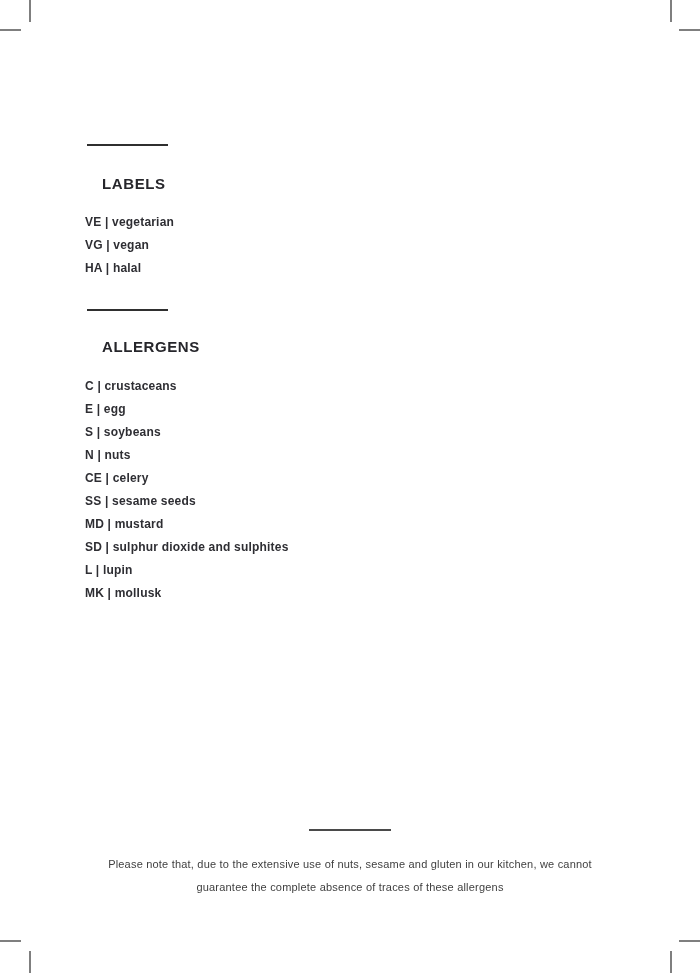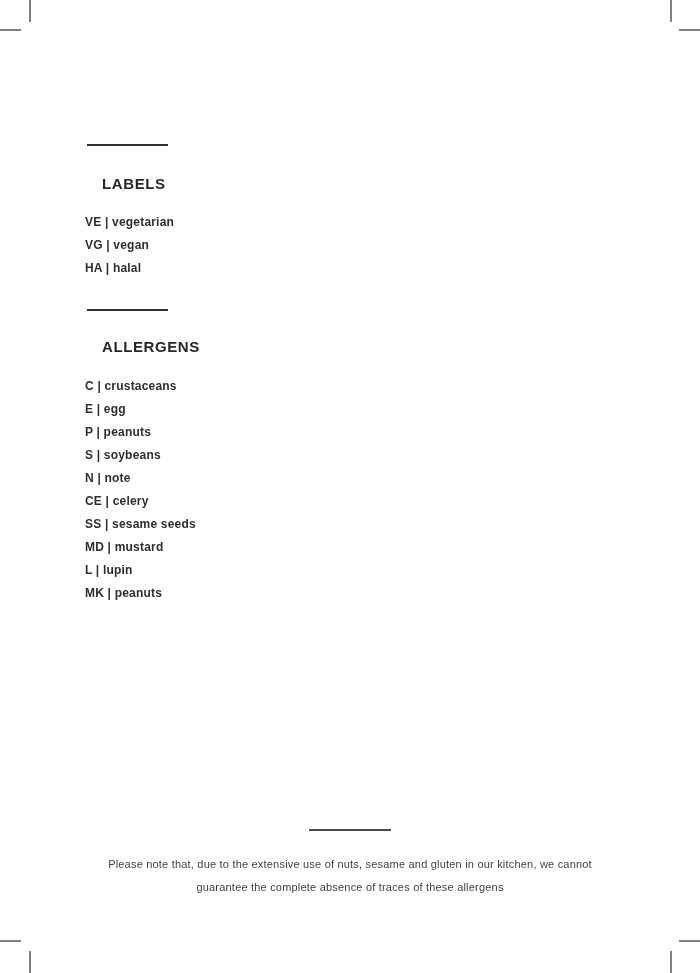--- a/index.html
+++ b/index.html
@@ -102,27 +102,27 @@
   <li>VE | vegetarian</li>
   <li>VG | vegan</li>
   <li>HA | halal</li>
 </ul>
 
 <div class="section-divider divider-allergens"></div>
 <h2 class="section-heading heading-allergens">ALLERGENS</h2>
 <ul class="legend-list allergens-list">
   <li>C | crustaceans</li>
   <li>E | egg</li>
-  <li>P | peanuts</li>
   <li>S | soybeans</li>
-  <li>N | note</li>
+  <li>N | nuts</li>
   <li>CE | celery</li>
   <li>SS | sesame seeds</li>
   <li>MD | mustard</li>
+  <li>SD | sulphur dioxide and sulphites</li>
   <li>L | lupin</li>
-  <li>MK | peanuts</li>
+  <li>MK | mollusk</li>
 </ul>
 
 <div class="footer">
   <div class="footer-divider"></div>
   <p class="footer-line">Please note that, due to the extensive use of nuts, sesame and gluten in our kitchen, we cannot</p>
   <p class="footer-line">guarantee the complete absence of traces of these allergens</p>
 </div>
 
 </body></html>

